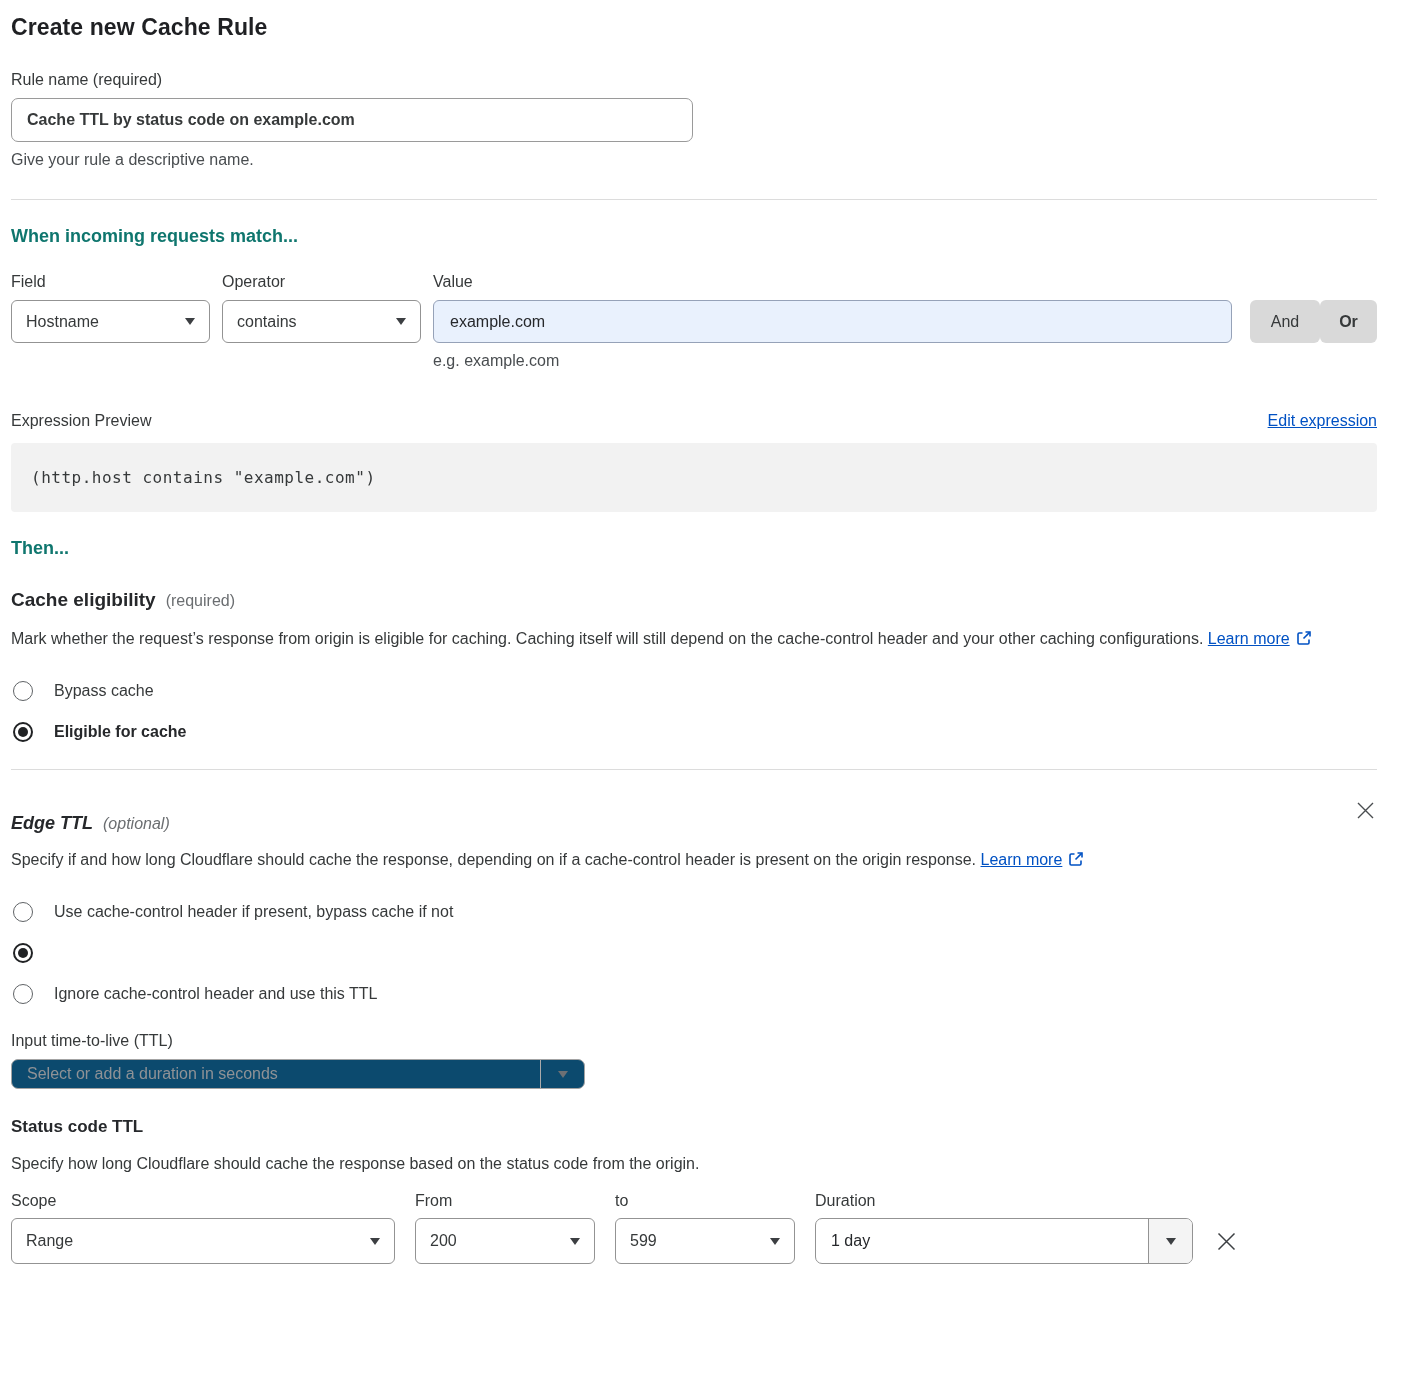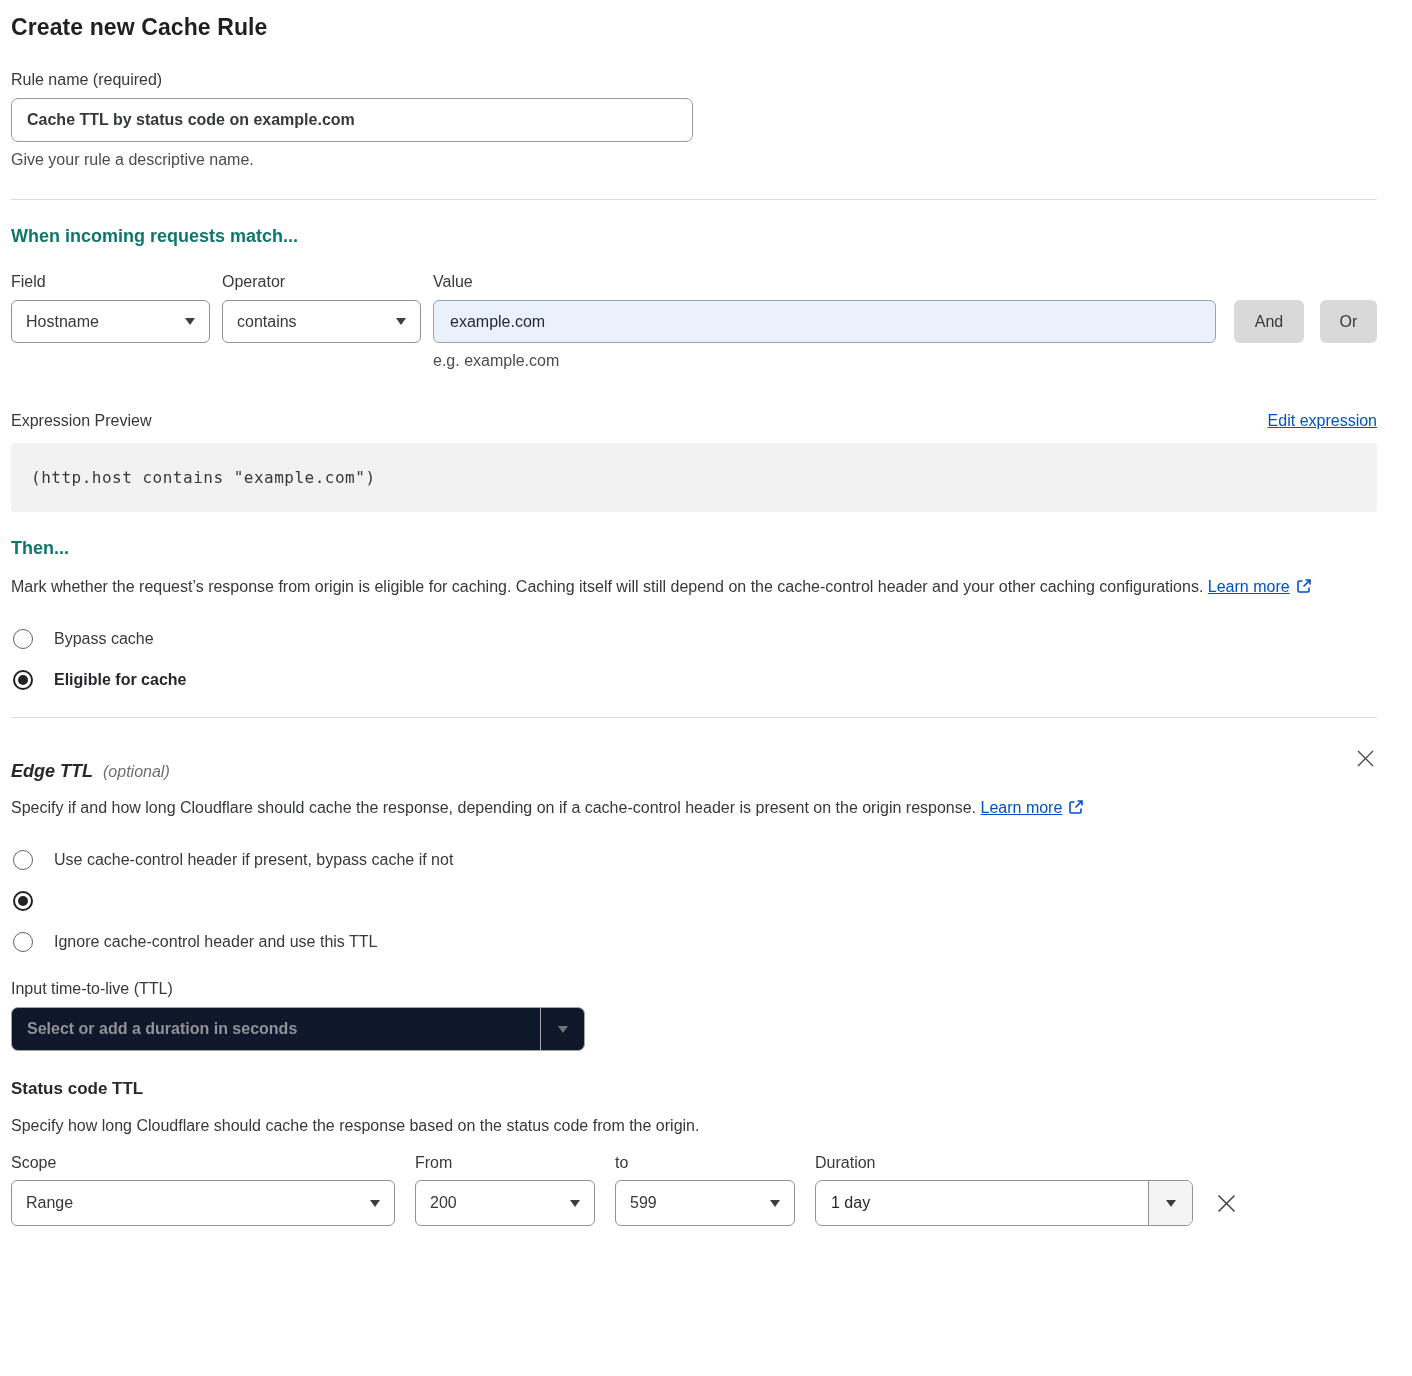--- a/index.html
+++ b/index.html
@@ -97,21 +97,21 @@
     height: 43px;
     border: none;
     border-radius: 6px;
     background: #d9d9d9;
     font-size: 16px;
     color: #36393a;
     font-family: "Liberation Sans", sans-serif;
     cursor: pointer;
   }
   .and-btn { width: 70px; margin-left: 18px; }
-  .or-btn { width: 57px; margin-left: 16px; }
+  .or-btn { width: 57px; margin-left: 0; font-weight: bold; }
   .value-help { font-size: 16px; color: #494d50; margin-top: 9px; margin-left: 422px; }
   
   .expression-header {
     display: flex;
     justify-content: space-between;
     align-items: flex-end;
     margin-top: 42px;
   }
   .expression-label { font-size: 16px; color: #36393a; }
   a.link {
@@ -181,28 +181,27 @@
   }
   .close-btn {
     background: none; border: none; cursor: pointer;
     padding: 2px; margin-top: 2px;
   }
   
   .ttl-label { margin-top: 28px; }
   .combo-disabled {
     margin-top: 9px;
     width: 574px;
-    height: 44px;
+    height: 30px;
     display: flex;
     align-items: stretch;
     border: 1px solid #a3a3a3;
     border-radius: 7px;
-    background: #0f172a;
+    background: #0c4a6e;
     overflow: hidden;
-    font-weight: bold;
   }
   .combo-disabled .combo-text {
     flex: 1;
     display: flex;
     align-items: center;
     padding: 0 15px;
     font-size: 16px;
     color: #8f9296;
   }
   .combo-disabled .combo-arrow {
@@ -305,20 +304,24 @@
   <div class="value-help">e.g. example.com</div>
 
   <div class="expression-header">
     <div class="expression-label">Expression Preview</div>
     <a class="link">Edit expression</a>
   </div>
   <div class="expression-box">(http.host contains "example.com")</div>
 
   <h2 class="section-heading then-heading">Then...</h2>
 
+  <div class="subsection-header">
+    <span class="subsection-title">Cache eligibility</span>
+    <span class="subsection-qualifier">(required)</span>
+  </div>
   <div class="section-desc">
     <span>Mark whether the request’s response from origin is eligible for caching. Caching itself will still depend on the cache-control header and your other caching configurations.</span>
     <a class="link">Learn more</a><span class="ext-icon"><svg width="16" height="16" viewBox="0 0 16 16" fill="none" stroke="#0051c3" stroke-width="1.6">
           <path d="M6.5 3H3.2C2.5 3 2 3.5 2 4.2v8.6c0 .7.5 1.2 1.2 1.2h8.6c.7 0 1.2-.5 1.2-1.2V9.5"></path>
           <path d="M9.5 2H14v4.5"></path>
           <path d="M13.6 2.4 7.5 8.5"></path>
         </svg></span>
   </div>
 
   <div class="radio-group">

